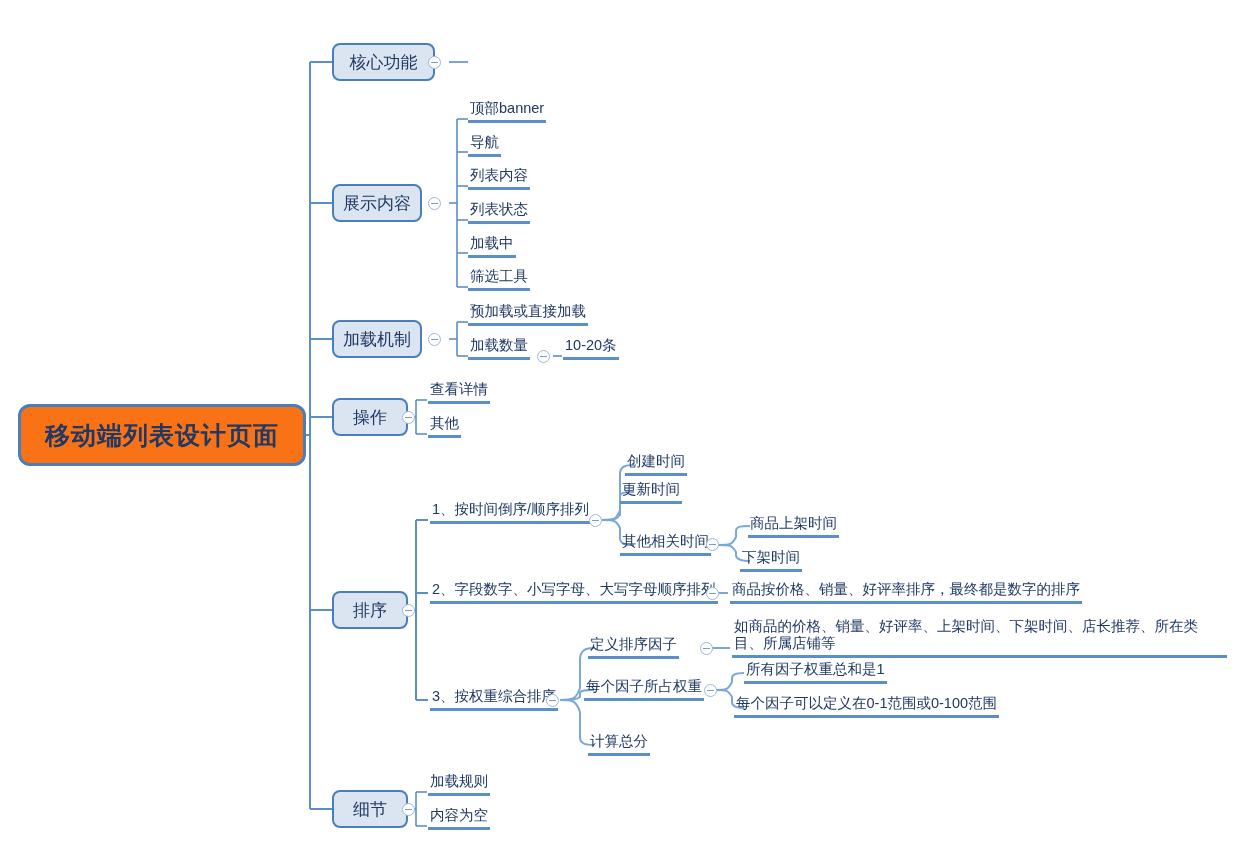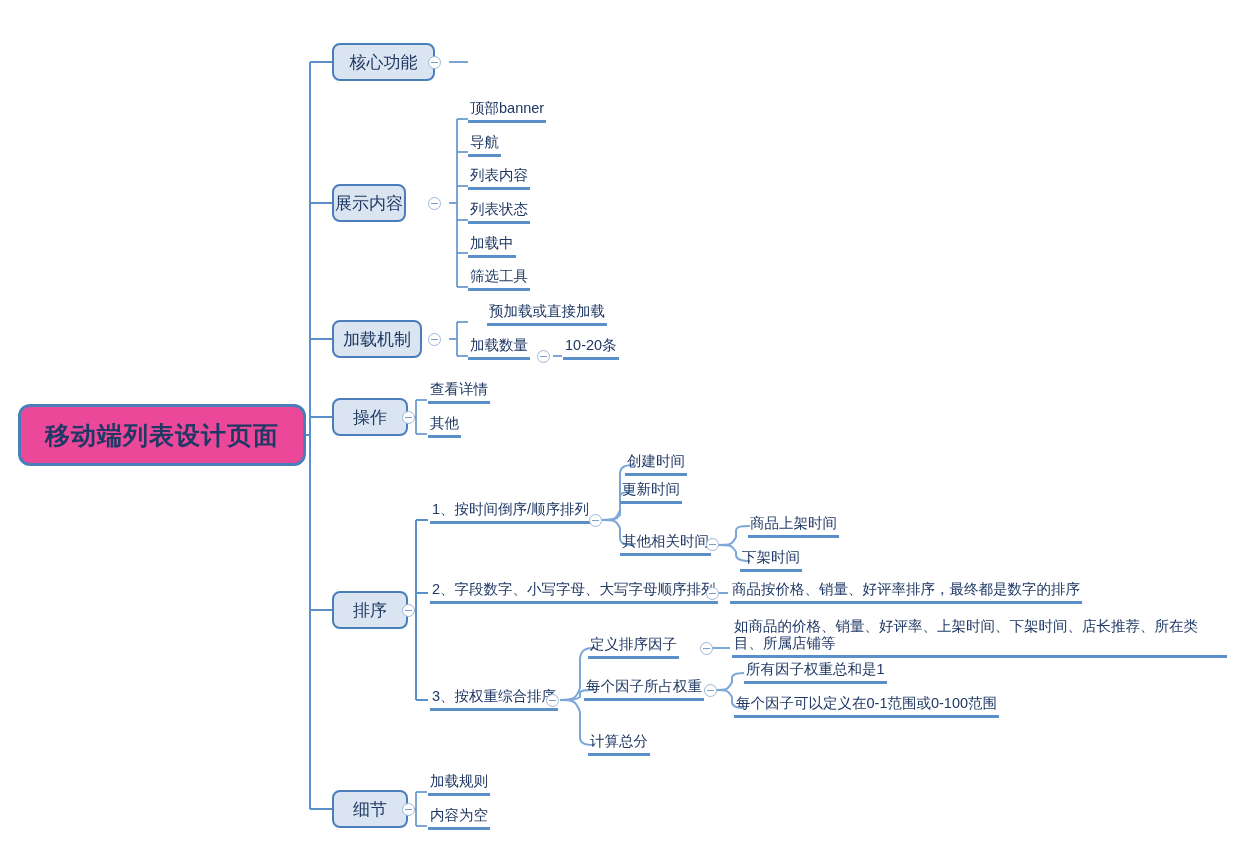--- a/index.html
+++ b/index.html
@@ -26,21 +26,21 @@
   }
 
   
   .root-node {
     position: absolute;
     left: 18px;
     top: 404px;
     width: 288px;
     height: 62px;
     box-sizing: border-box;
-    background: #ec4899;
+    background: #f97316;
     border: 3px solid #4a7ebb;
     border-radius: 12px;
     display: flex;
     align-items: center;
     justify-content: center;
     color: #1f3864;
     font-size: 25px;
     font-weight: bold;
     letter-spacing: 1px;
   }
@@ -178,36 +178,36 @@
 
   <div class="root-node">
     <span>移动端列表设计页面</span>
   </div>
 
   <div class="branch-node" style="left:332px; top:43px; width:103px;">
     <span>核心功能</span>
   </div>
   <div class="toggle" style="left:428px; top:56px;"></div>
 
-  <div class="branch-node" style="left:332px; top:184px; width:74px;">
+  <div class="branch-node" style="left:332px; top:184px; width:90px;">
     <span>展示内容</span>
   </div>
   <div class="toggle" style="left:428px; top:197px;"></div>
   <div class="topic" style="left:468px; top:100px;text-align:center;">顶部banner</div>
   <div class="topic" style="left:468px; top:134px;">导航</div>
   <div class="topic" style="left:468px; top:167px;">列表内容</div>
   <div class="topic" style="left:468px; top:201px;">列表状态</div>
   <div class="topic" style="left:468px; top:235px;text-align:center;">加载中</div>
   <div class="topic" style="left:468px; top:268px;">筛选工具</div>
 
   <div class="branch-node" style="left:332px; top:320px; width:90px;">
     <span>加载机制</span>
   </div>
   <div class="toggle" style="left:428px; top:333px;"></div>
-  <div class="topic" style="left:487px; top:303px;text-align:center;">预加载或直接加载</div>
+  <div class="topic" style="left:468px; top:303px;text-align:center;">预加载或直接加载</div>
   <div class="topic" style="left:468px; top:337px;">加载数量</div>
   <div class="toggle" style="left:537px; top:350px;"></div>
   <div class="topic" style="left:563px; top:337px;">10-20条</div>
 
   <div class="branch-node" style="left:332px; top:398px; width:76px;">
     <span>操作</span>
   </div>
   <div class="toggle" style="left:402px; top:411px;"></div>
   <div class="topic" style="left:428px; top:381px;">查看详情</div>
   <div class="topic" style="left:428px; top:415px;">其他</div>

